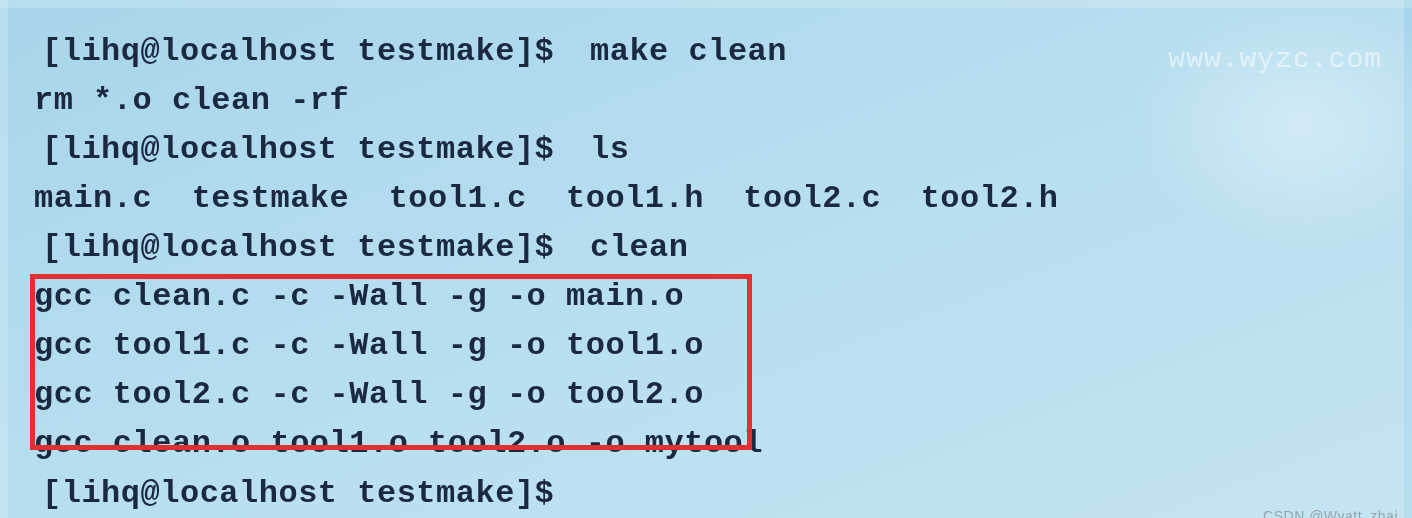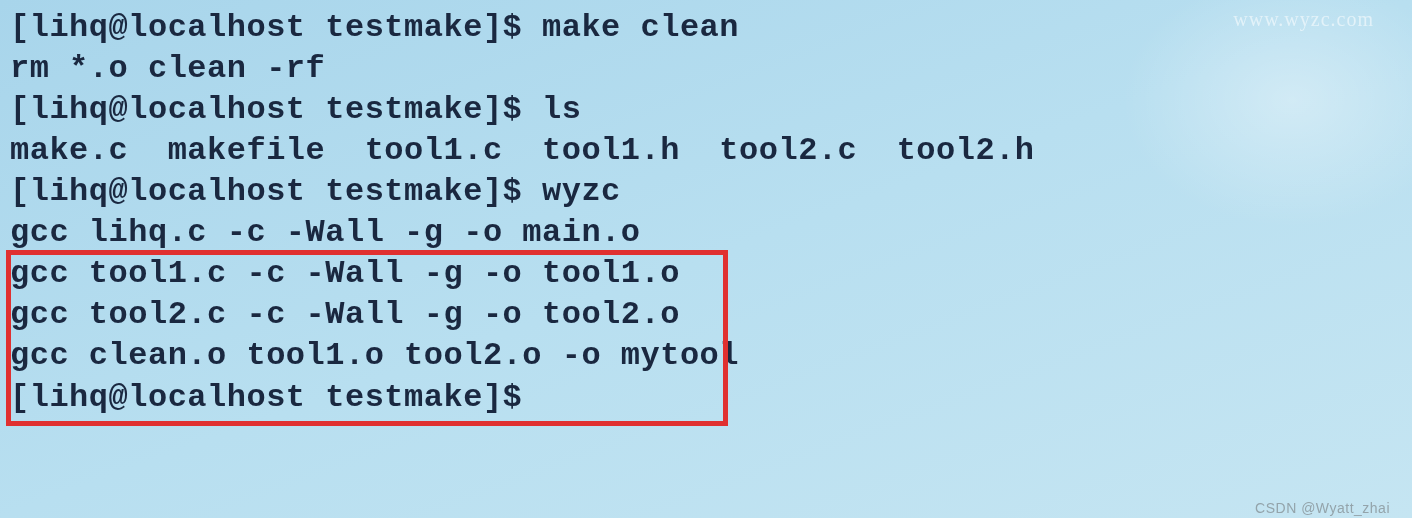--- a/index.html
+++ b/index.html
@@ -1,16 +1,16 @@
 <!DOCTYPE html>
 <html><head>
   <meta charset="utf-8">
   <style>
     * {
-      margin: 0;
+      margin: 8px;
       padding: 0;
       box-sizing: border-box;
     }
     body {
       width: 1412px;
       height: 518px;
       background: linear-gradient(to bottom right, #a8d5eb, #b8dff0, #c5e5f2);
       font-family: 'Courier New', monospace;
       font-size: 32px;
       font-weight: bold;
@@ -36,25 +36,25 @@
     .cursor {
       display: inline-block;
       width: 18px;
       height: 30px;
       background: #1a2840;
       vertical-align: middle;
       margin-left: 6px;
     }
     .watermark-top {
       position: absolute;
-      top: 8px;
+      top: 20px;
       right: 38px;
       color: rgba(255,255,255,0.55);
-      font-family: Liberation Serif, serif;
-      font-size: 20px;
+      font-family: Liberation Mono, monospace;
+      font-size: 28px;
       font-weight: normal;
       letter-spacing: 1px;
     }
     .watermark-bottom {
       position: absolute;
       bottom: 2px;
       right: 22px;
       color: rgba(100,100,100,0.5);
       font-family: Arial, sans-serif;
       font-size: 14px;
@@ -75,25 +75,25 @@
 <body>
 
 <div class="glare"></div>
 
 <div class="line prompt-line"><span>[lihq@localhost testmake]$</span> <span>make clean</span></div>
 
 <div class="line">rm *.o clean -rf</div>
 
 <div class="line prompt-line"><span>[lihq@localhost testmake]$</span> <span>ls</span></div>
 
-<div class="line">make.c  makefile  tool1.c  tool1.h  tool2.c  tool2.h</div>
+<div class="line">main.c  testmake  tool1.c  tool1.h  tool2.c  tool2.h</div>
 
-<div class="line prompt-line"><span>[lihq@localhost testmake]$</span> <span>wyzc</span></div>
+<div class="line prompt-line"><span>[lihq@localhost testmake]$</span> <span>clean</span></div>
 
-<div class="line">gcc lihq.c -c -Wall -g -o main.o</div>
+<div class="line">gcc clean.c -c -Wall -g -o main.o</div>
 <div class="line">gcc tool1.c -c -Wall -g -o tool1.o</div>
 <div class="line">gcc tool2.c -c -Wall -g -o tool2.o</div>
 <div class="line">gcc clean.o tool1.o tool2.o -o mytool</div>
 
 <div class="line prompt-line"><span>[lihq@localhost testmake]$</span> <span class="cursor"></span></div>
 
 <div class="highlight-box"></div>
 
 <div class="watermark-top">www.wyzc.com</div>
 <div class="watermark-bottom">CSDN @Wyatt_zhai</div>

